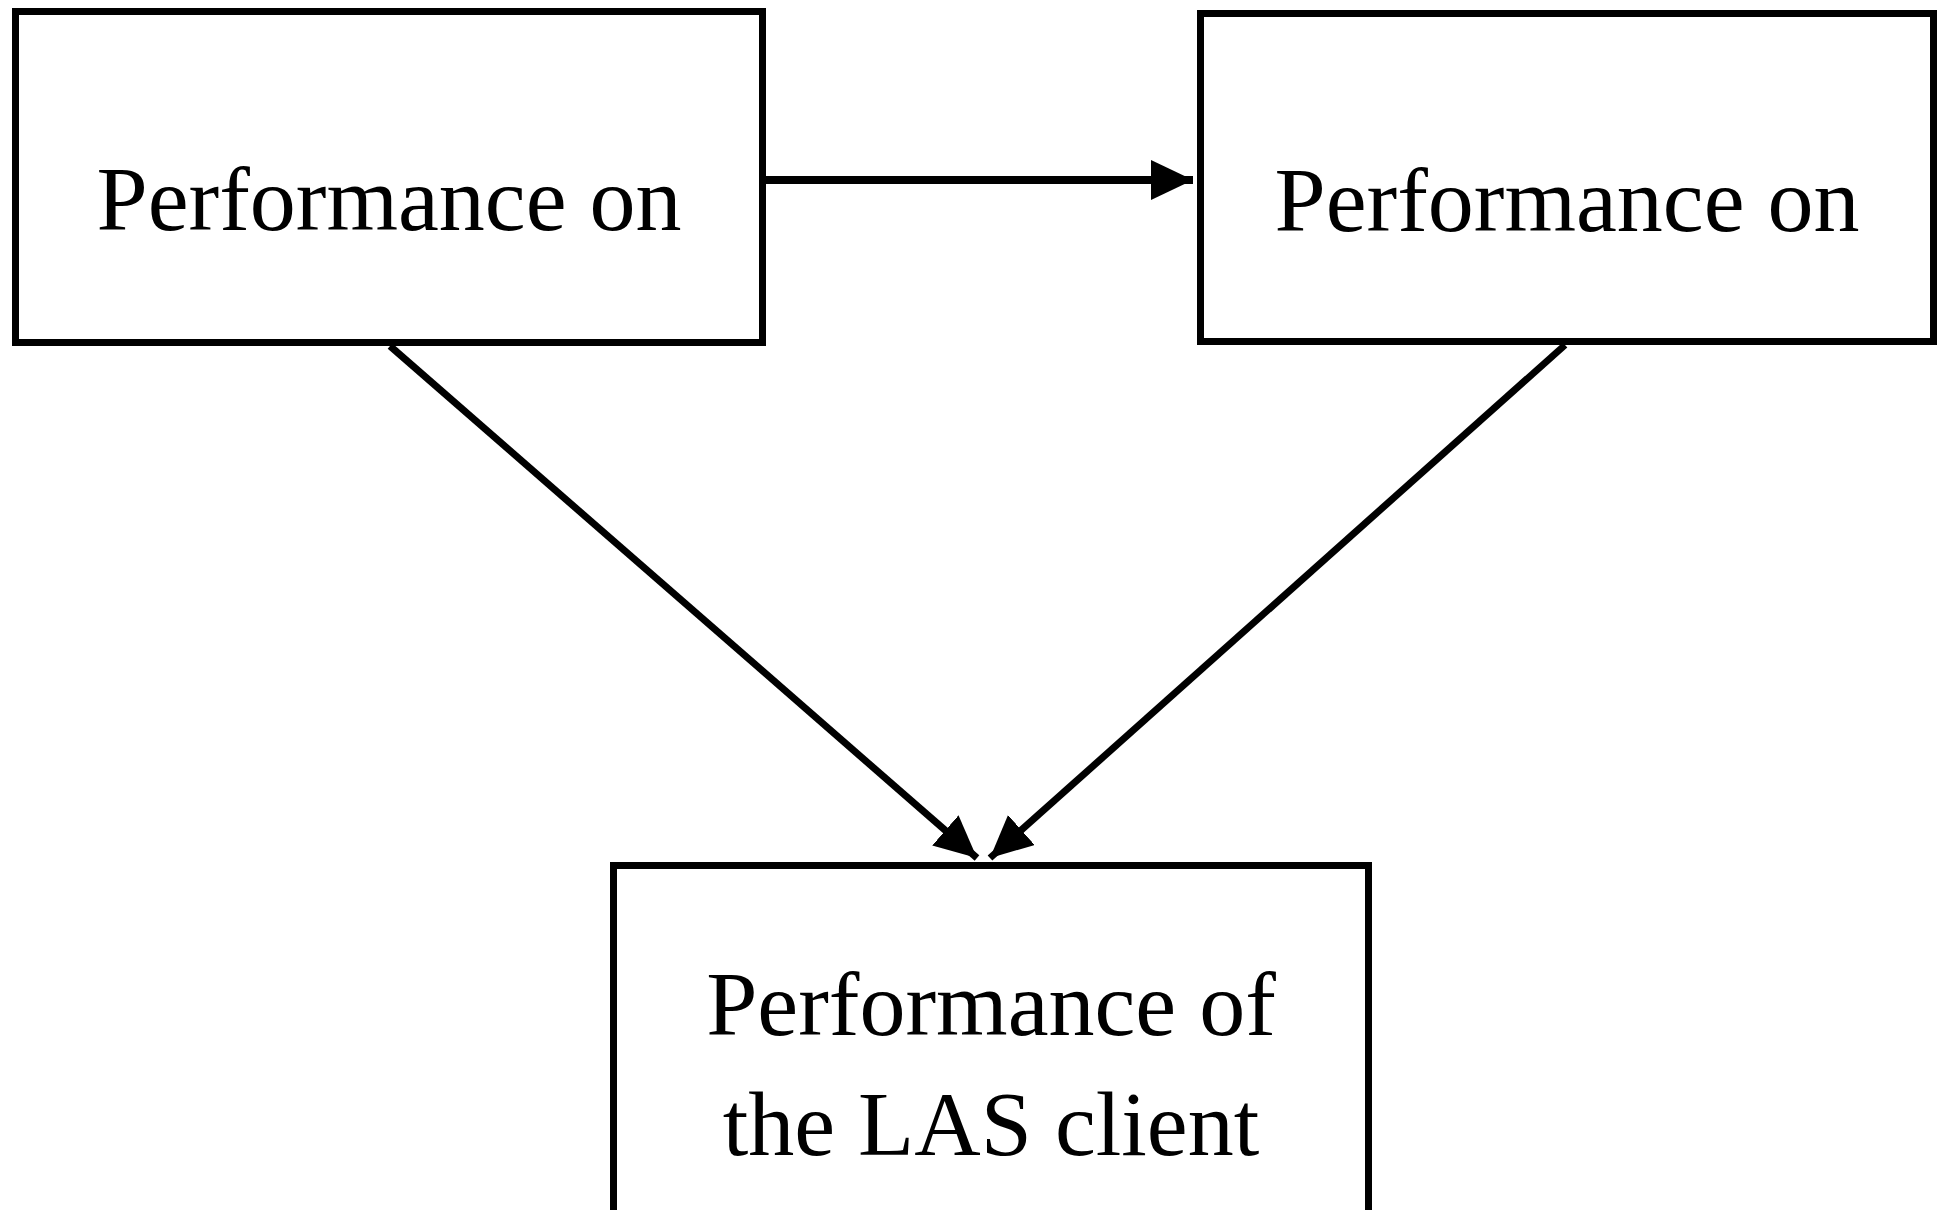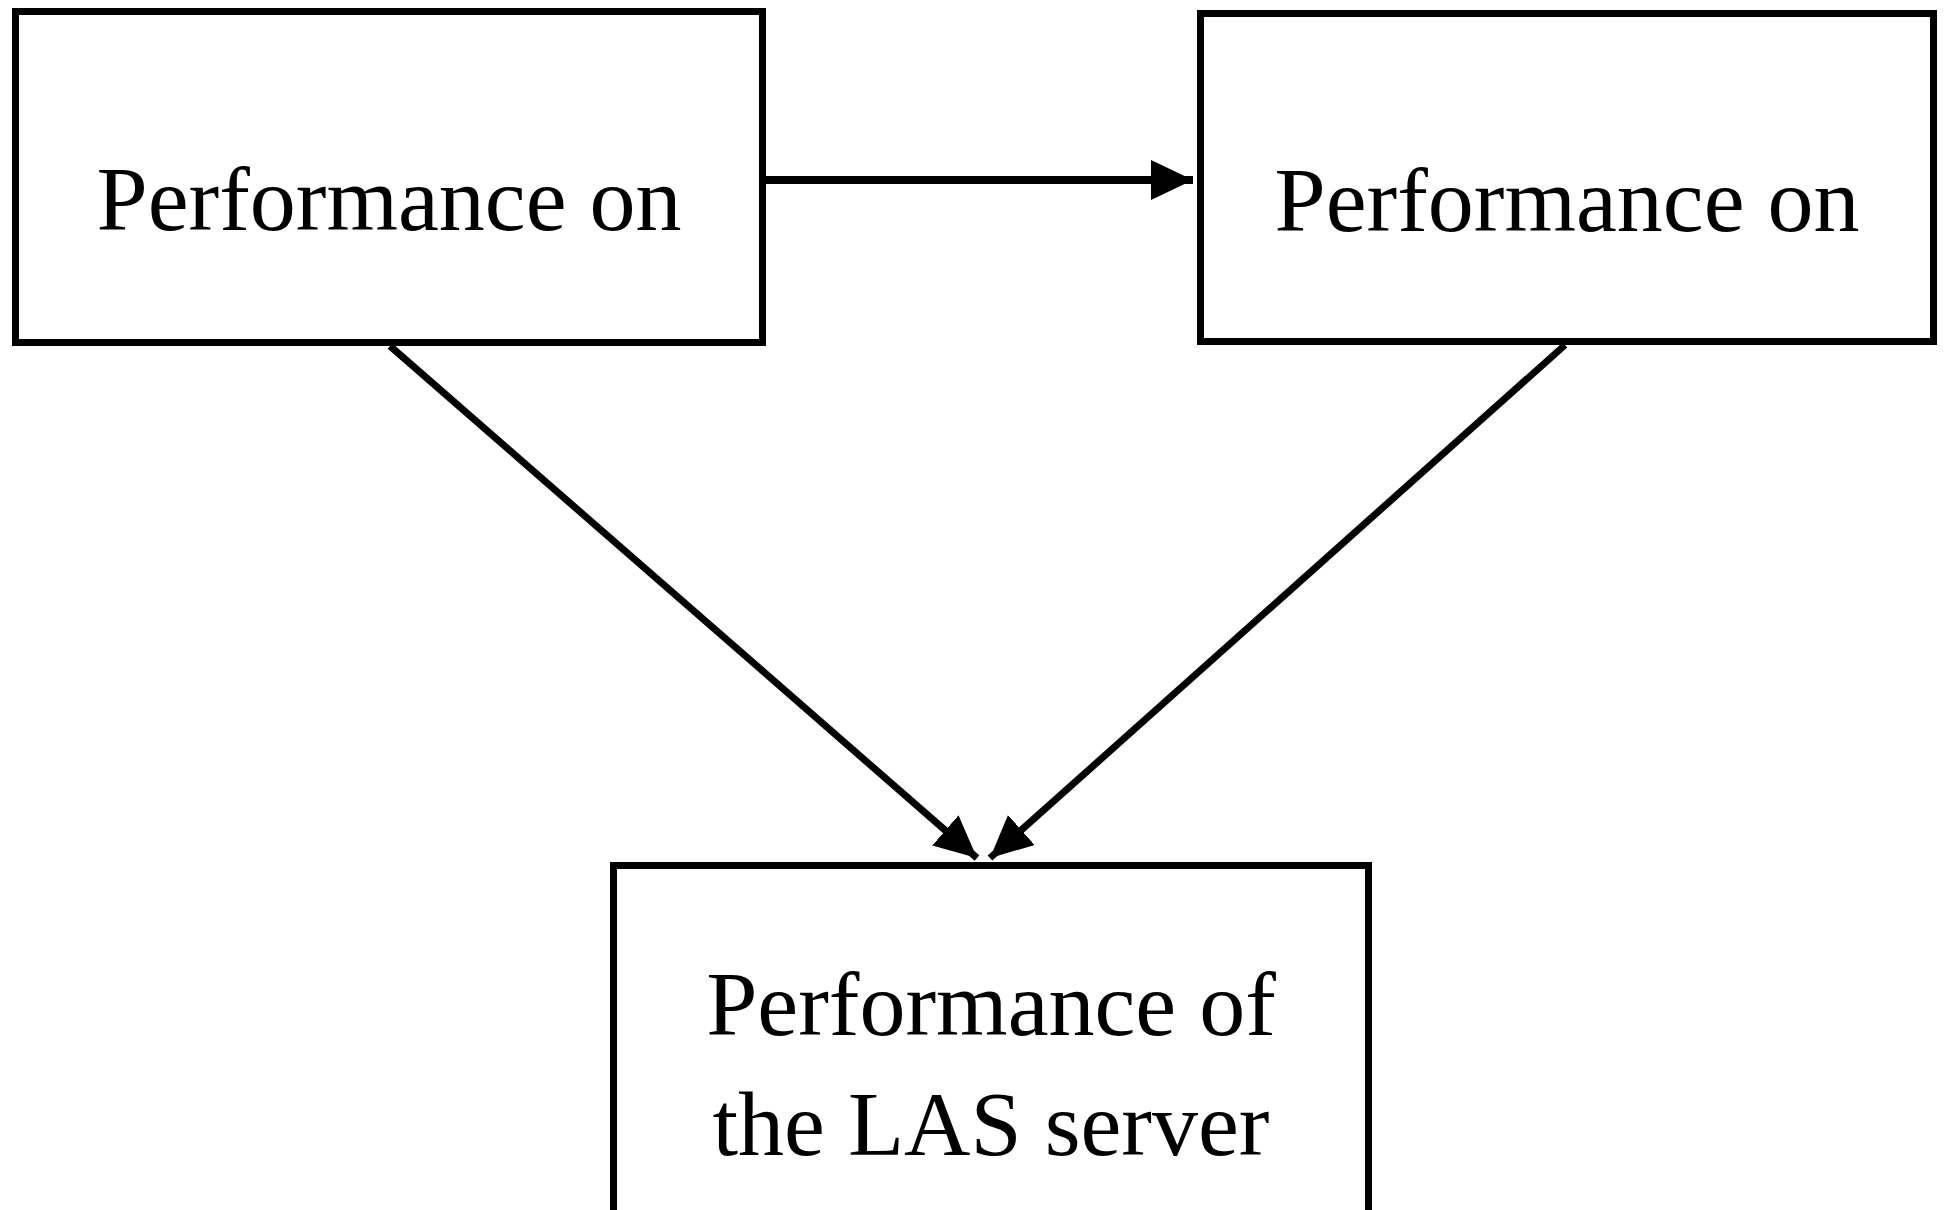--- a/index.html
+++ b/index.html
@@ -85,16 +85,16 @@
   <div class="node node-client">
     <span class="label-line">Performance on</span>
   </div>
 
   <div class="node node-server">
     <span class="label-line">Performance on</span>
   </div>
 
   <div class="node node-las">
     <span class="label-line">Performance of</span>
-    <span class="label-line">the LAS server</span>
+    <span class="label-line">the LAS client</span>
   </div>
 
 </div>
 
 </body></html>

